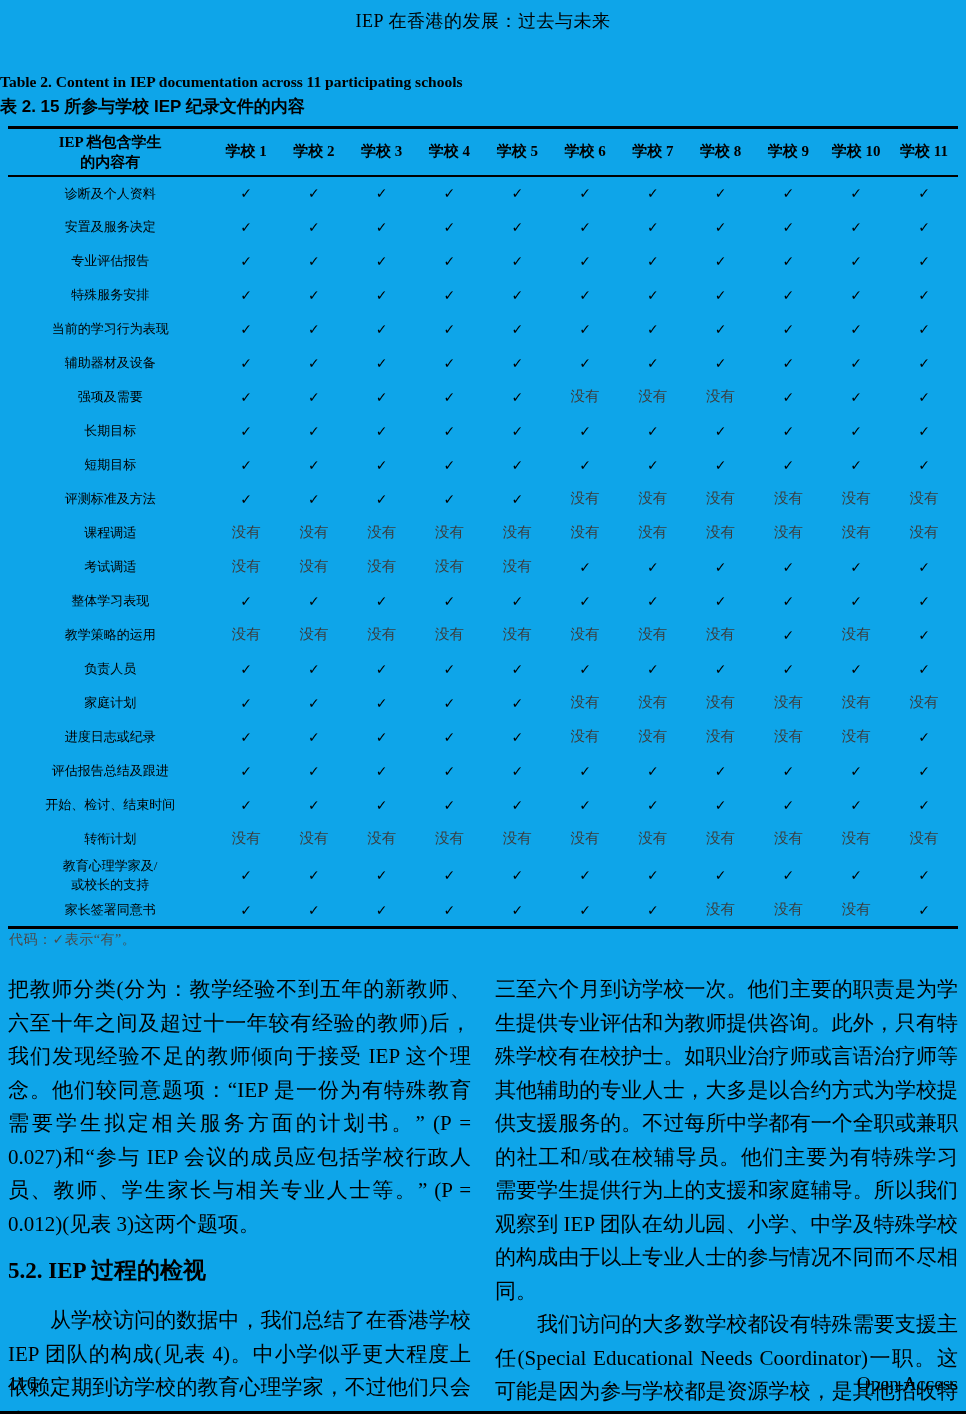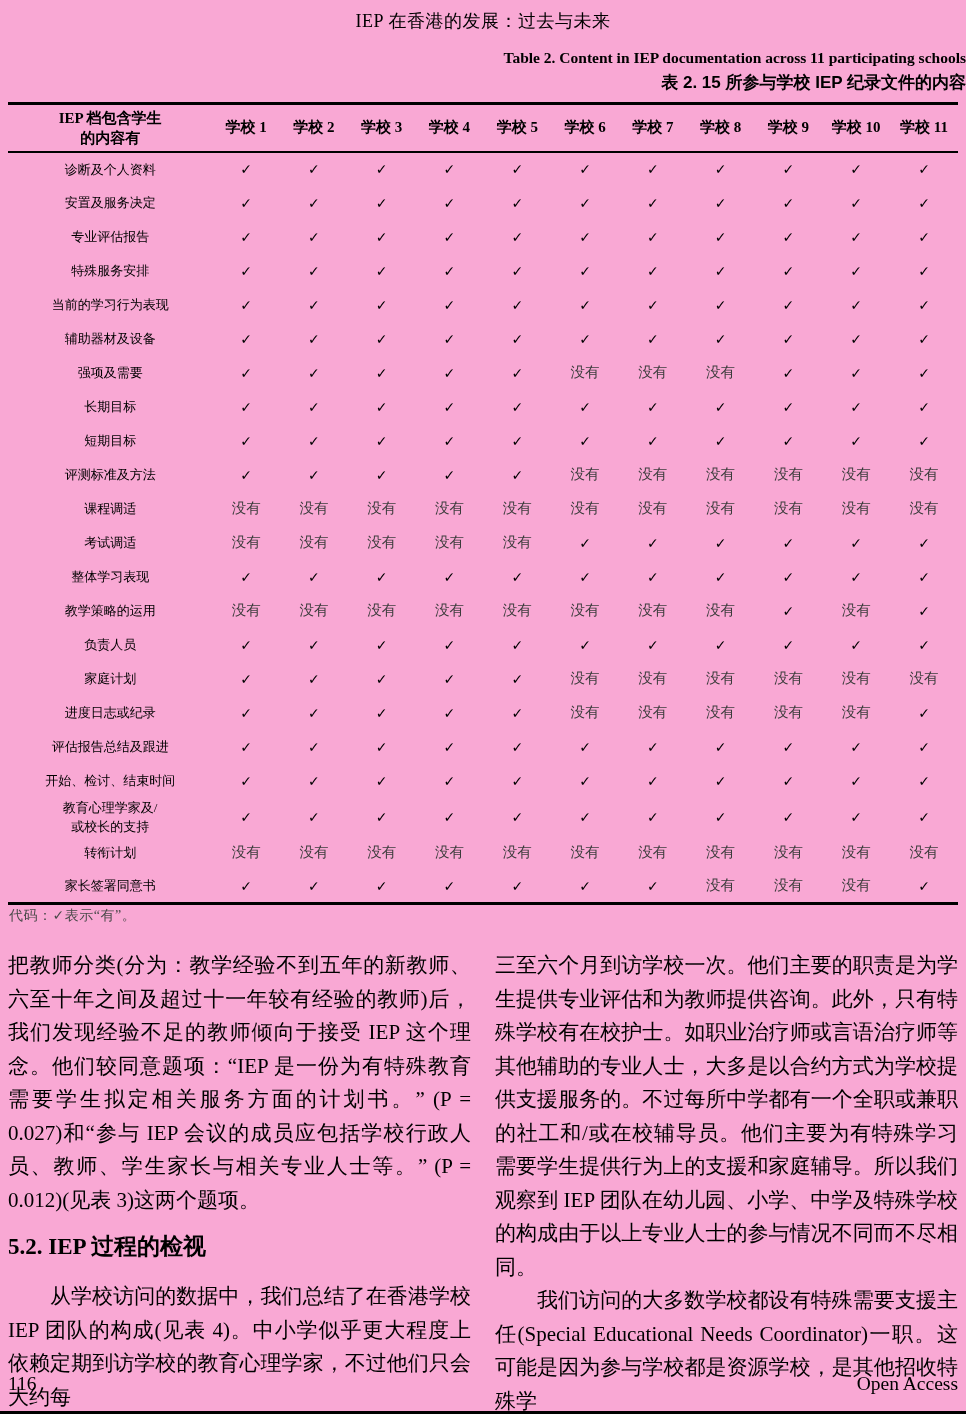--- a/index.html
+++ b/index.html
@@ -1,25 +1,25 @@
 <!DOCTYPE html>
 <html><head>
 <meta charset="utf-8">
 <style>
   * { margin:0; padding:0; box-sizing:border-box; }
   html,body { background:#fff; }
   .page {
     width:966px; height:1414px; position:relative; overflow:hidden;
-    background:#f9a8d4; color:#000;
+    background:#0ea5e9; color:#000;
     font-family:"Liberation Serif","DejaVu Serif",serif;
   }
   .page-header {
     text-align:center; padding-top:9px; font-size:18px; letter-spacing:.5px;
   }
-  .table-titles { margin-top:16px; text-align:right; }
+  .table-titles { margin-top:40px; text-align:left; }
   .title-en { font-weight:bold; font-size:15.5px; }
   .title-zh { font-weight:bold; font-size:17px; margin-top:4px;
     font-family:"Liberation Sans","DejaVu Sans",sans-serif; }
   table.iep-table {
     width:950px; margin:8px auto 0; border-collapse:collapse; table-layout:fixed;
     border-top:3px solid #000; border-bottom:3px solid #000;
     font-size:15px;
   }
   .iep-table thead tr { border-bottom:2px solid #000; }
   .iep-table th { font-weight:bold; height:48px; text-align:center; vertical-align:middle; }
@@ -340,47 +340,47 @@
           <td class="check">✓</td>
           <td class="check">✓</td>
           <td class="check">✓</td>
           <td class="check">✓</td>
           <td class="check">✓</td>
           <td class="check">✓</td>
           <td class="check">✓</td>
           <td class="check">✓</td>
         </tr>
         <tr>
+          <td class="row-label">转衔计划</td>
+          <td class="none">没有</td>
+          <td class="none">没有</td>
+          <td class="none">没有</td>
+          <td class="none">没有</td>
+          <td class="none">没有</td>
+          <td class="none">没有</td>
+          <td class="none">没有</td>
+          <td class="none">没有</td>
+          <td class="none">没有</td>
+          <td class="none">没有</td>
+          <td class="none">没有</td>
+        </tr>
+        <tr>
           <td class="row-label">教育心理学家及/
 或校长的支持</td>
           <td class="check">✓</td>
           <td class="check">✓</td>
           <td class="check">✓</td>
           <td class="check">✓</td>
           <td class="check">✓</td>
           <td class="check">✓</td>
           <td class="check">✓</td>
           <td class="check">✓</td>
           <td class="check">✓</td>
           <td class="check">✓</td>
           <td class="check">✓</td>
-        </tr>
-        <tr>
-          <td class="row-label">转衔计划</td>
-          <td class="none">没有</td>
-          <td class="none">没有</td>
-          <td class="none">没有</td>
-          <td class="none">没有</td>
-          <td class="none">没有</td>
-          <td class="none">没有</td>
-          <td class="none">没有</td>
-          <td class="none">没有</td>
-          <td class="none">没有</td>
-          <td class="none">没有</td>
-          <td class="none">没有</td>
         </tr>
         <tr>
           <td class="row-label">家长签署同意书</td>
           <td class="check">✓</td>
           <td class="check">✓</td>
           <td class="check">✓</td>
           <td class="check">✓</td>
           <td class="check">✓</td>
           <td class="check">✓</td>
           <td class="check">✓</td>

